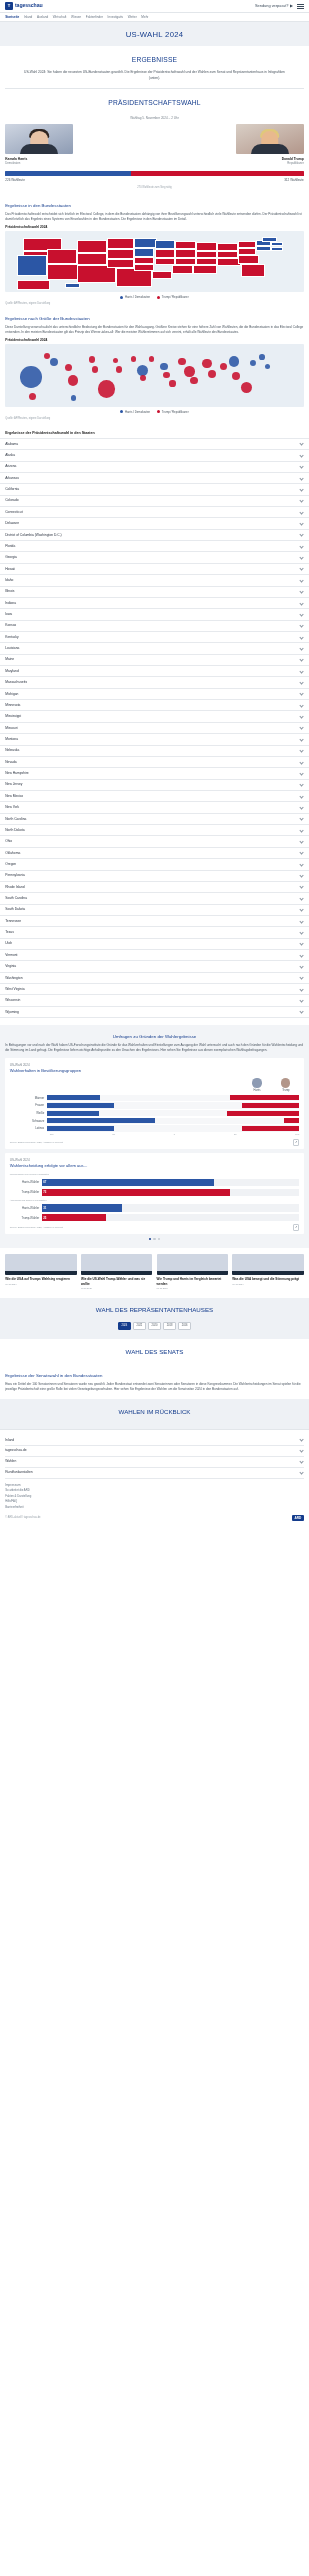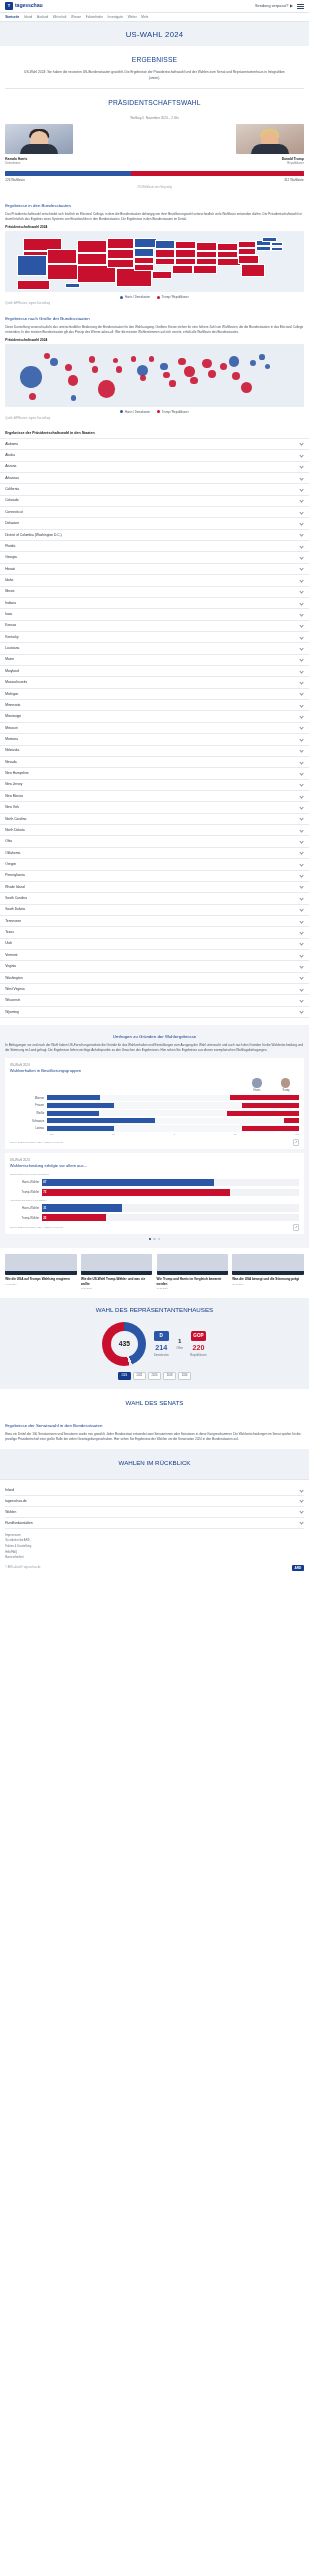--- a/index.html
+++ b/index.html
@@ -733,39 +733,20 @@
       <div class="thumb">
           <div class="strip"></div>
         </div>
       <h5>Was die USA bewegt und die Stimmung prägt</h5>
       <div class="meta">06.11.2024</div>
     </div>
   </div>
 
   <div class="band">
     <h2>WAHL DES REPRÄSENTANTENHAUSES</h2>
-    <div class="house-row">
-      <div class="donut">
-        <div class="hole">435</div>
-      </div>
-      <div class="side">
-        <div class="emblem d">D</div>
-        <div class="big" style="color:#2b56a5">214</div>
-        <div class="cap">Demokraten</div>
-      </div>
-      <div class="mid">
-        <div class="q">1</div>
-        <div class="cap">Offen</div>
-      </div>
-      <div class="side">
-        <div class="emblem r">GOP</div>
-        <div class="big" style="color:#c8102e">220</div>
-        <div class="cap">Republikaner</div>
-      </div>
-    </div>
     <div class="yrtabs">
       <span class="yrtab on">2024</span>
       <span class="yrtab">2022</span>
       <span class="yrtab">2020</span>
       <span class="yrtab">2018</span>
       <span class="yrtab">2016</span>
     </div>
   </div>
 
   <div class="band2">

